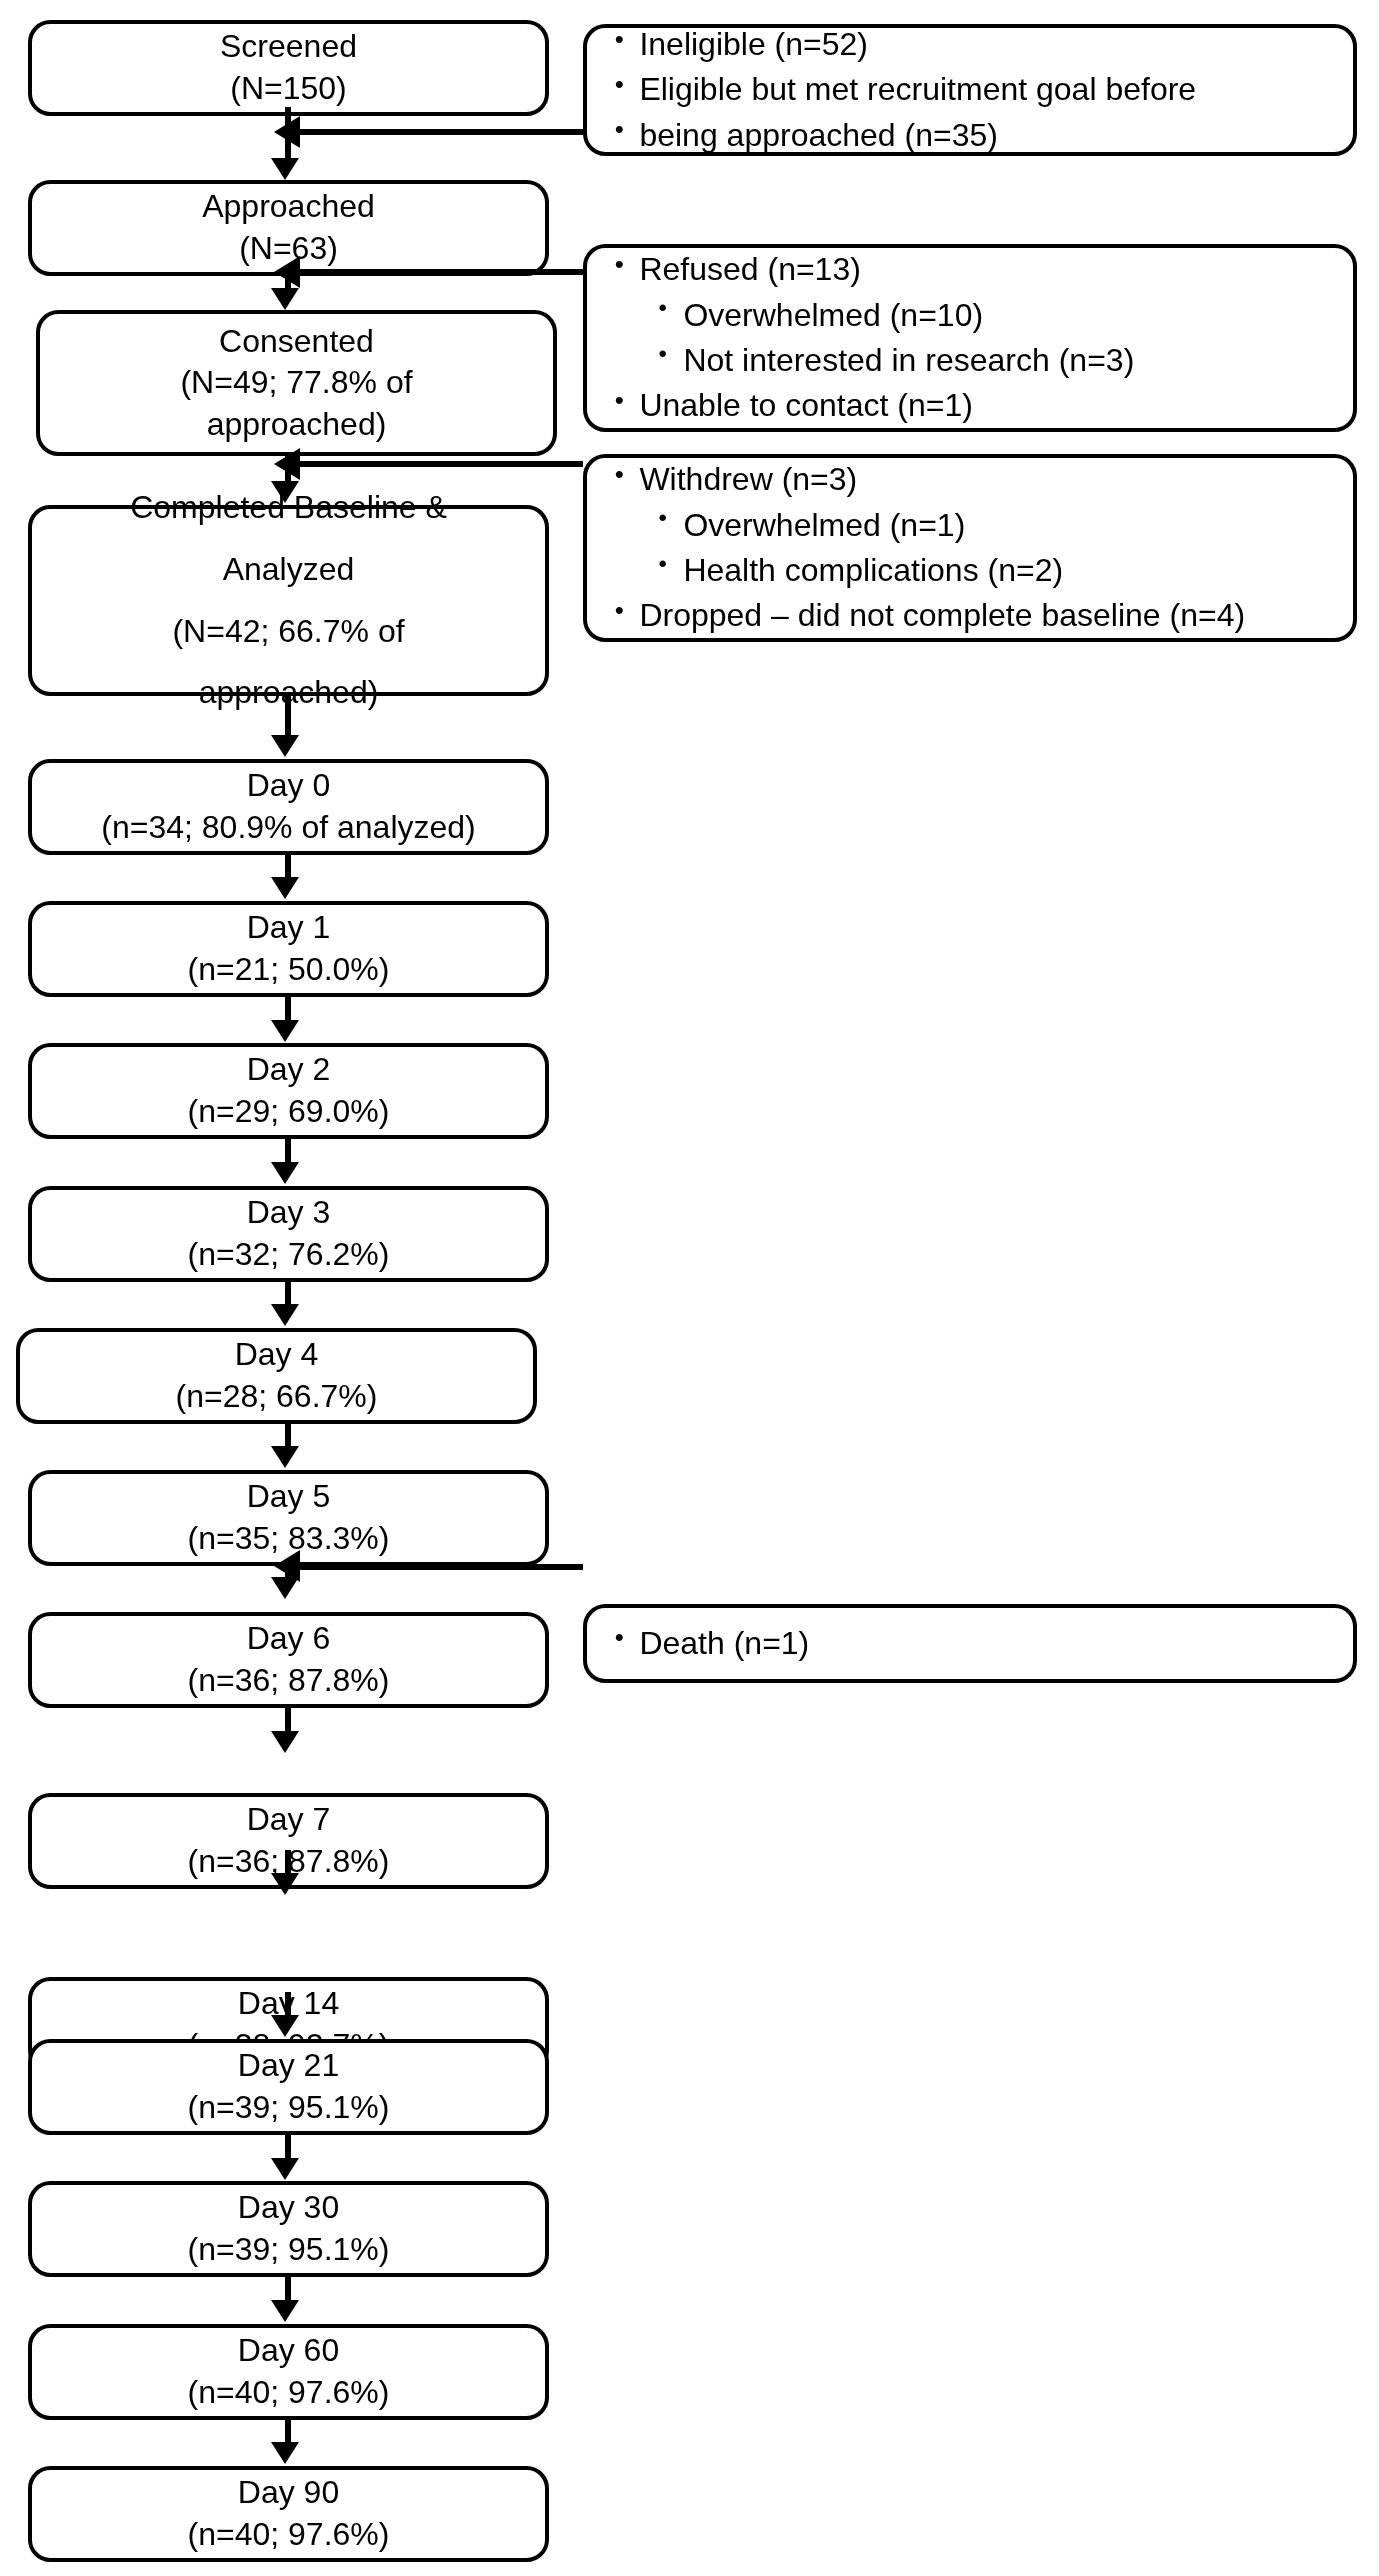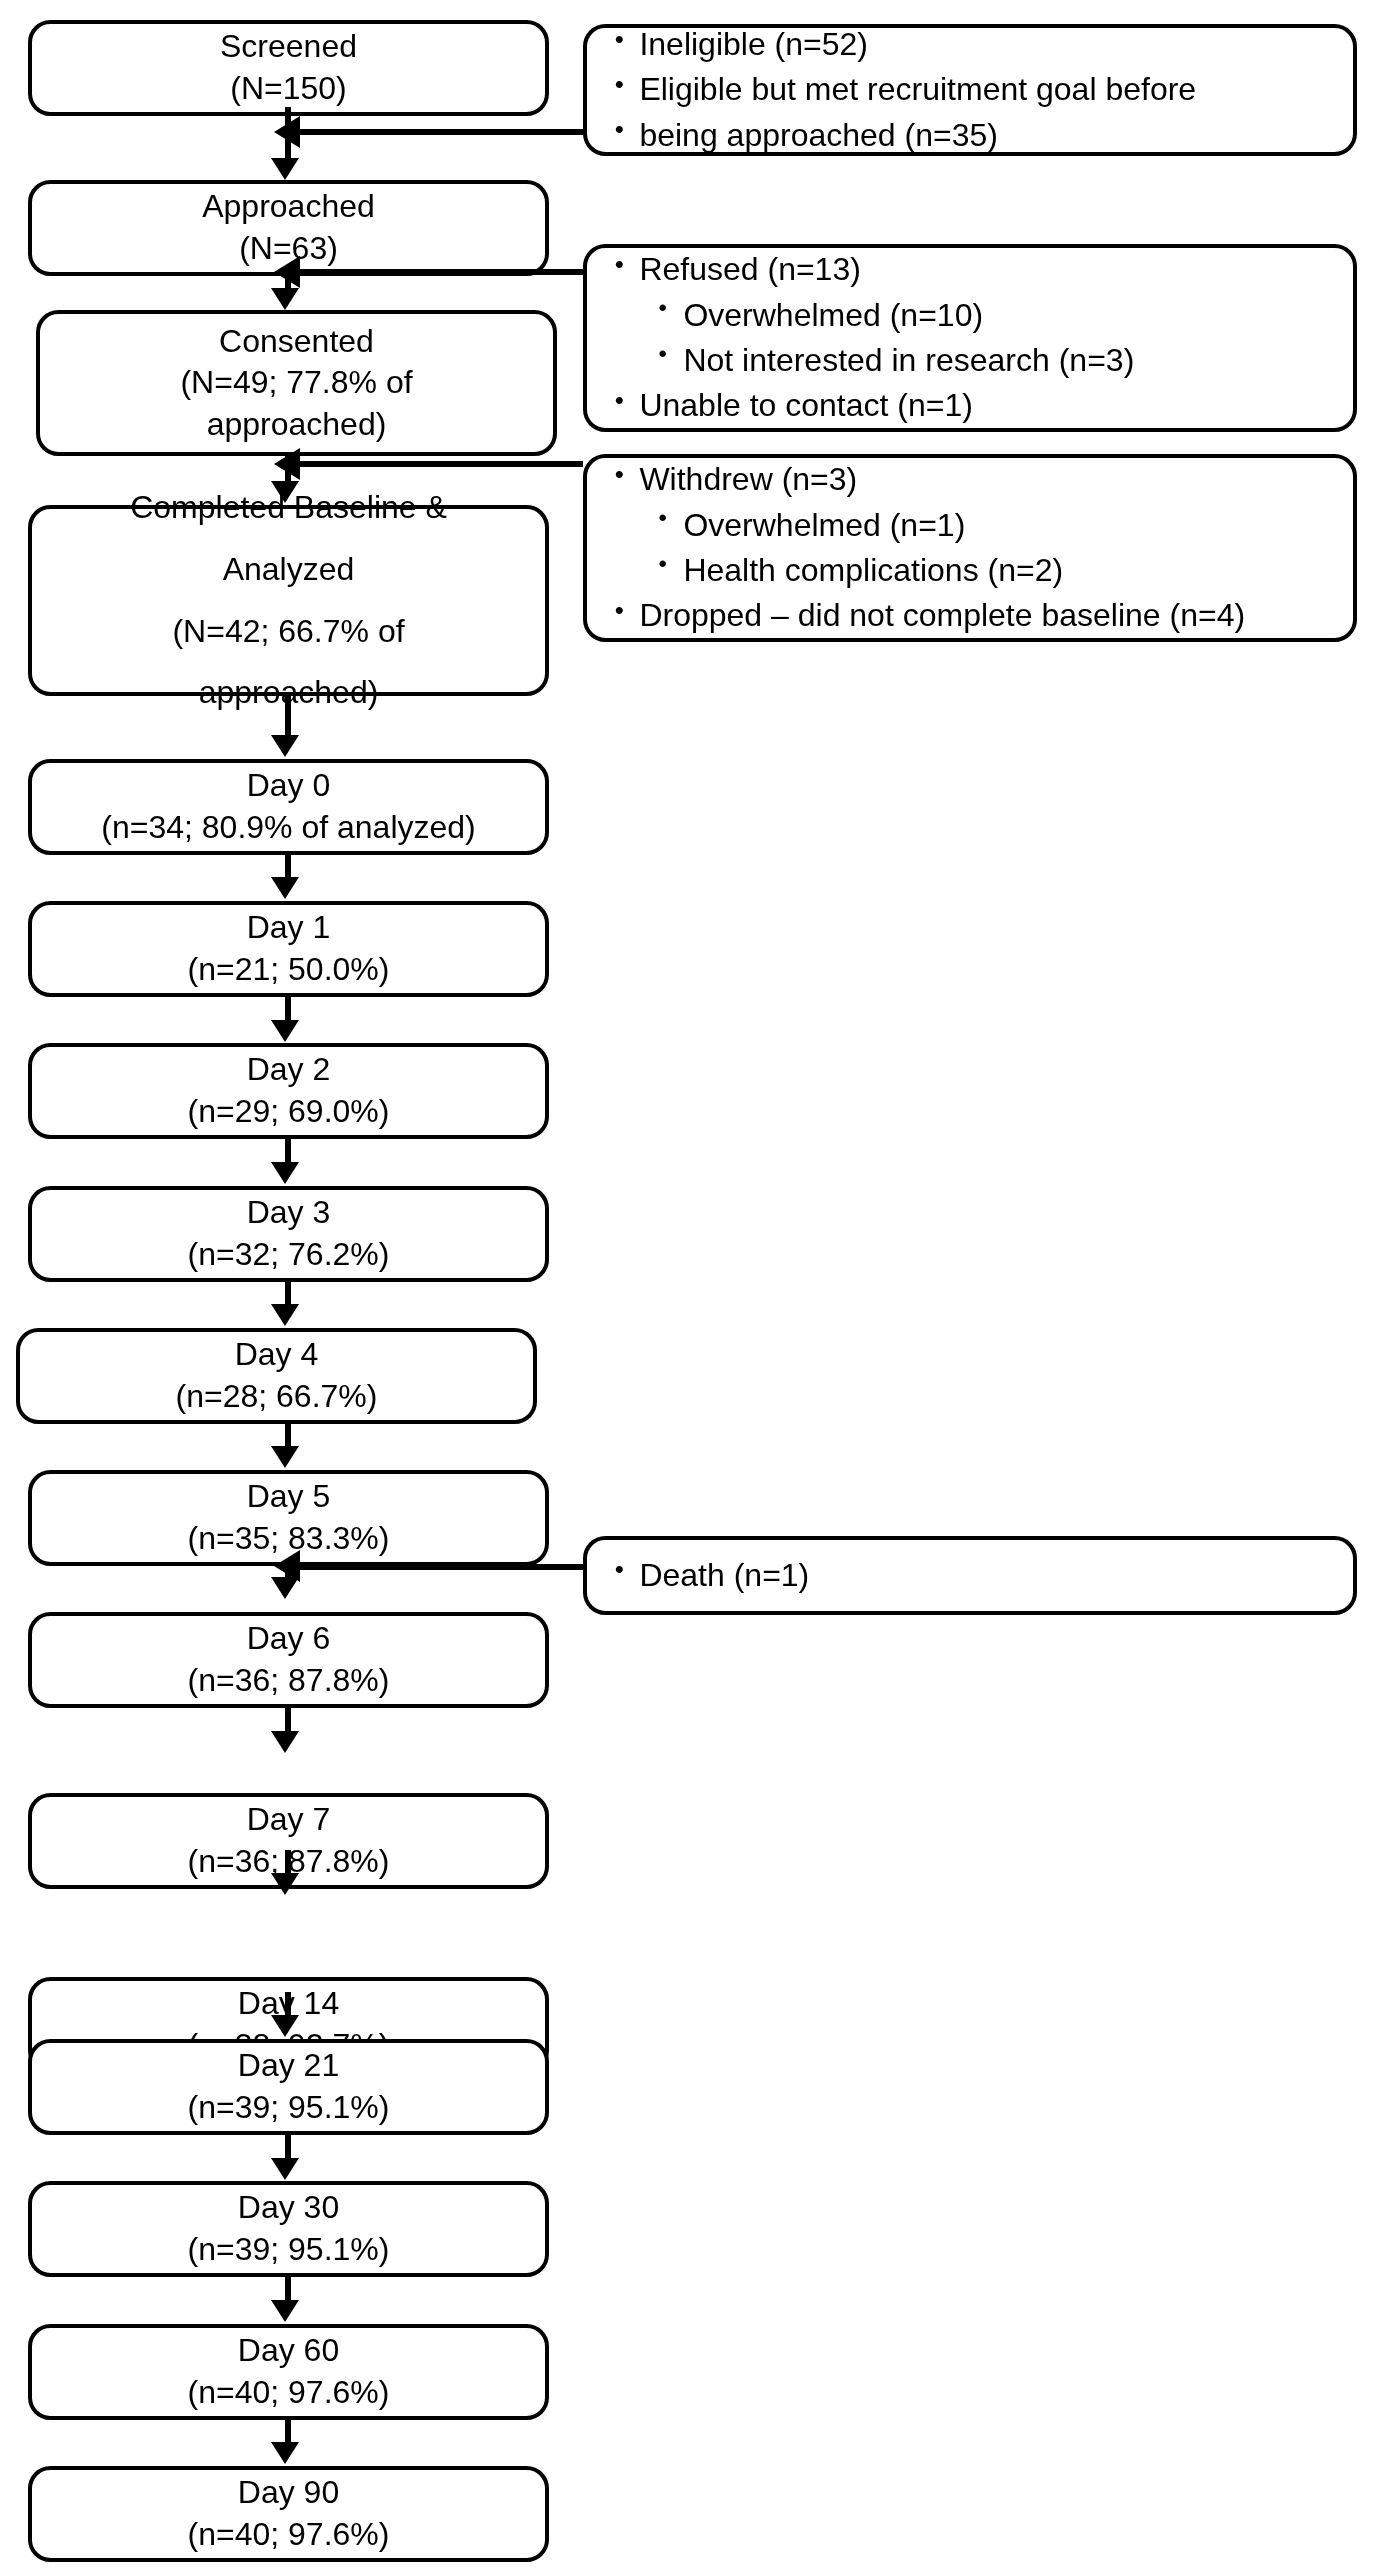--- a/index.html
+++ b/index.html
@@ -204,21 +204,21 @@
     <span class="bullet">Unable to contact (n=1)</span>
   </div>
 
   <div class="side" style="left:583px; top:454px; width:774px; height:188px;">
     <span class="bullet">Withdrew (n=3)</span>
     <span class="bullet sub">Overwhelmed (n=1)</span>
     <span class="bullet sub">Health complications (n=2)</span>
     <span class="bullet">Dropped – did not complete baseline (n=4)</span>
   </div>
 
-  <div class="side" style="left:583px; top:1536px; width:774px; height:79px;">
+  <div class="side" style="left:583px; top:1604px; width:774px; height:79px;">
     <span class="bullet">Death (n=1)</span>
   </div>
 
   <div class="vline" style="left:285px; top:107px; height:53px;"></div>
   <div class="arrowhead" style="left:271px; top:158px;"></div>
   <div class="hline" style="left:298px; top:129px; width:285px;"></div>
   <div class="arrowhead left" style="left:274px; top:116px;"></div>
 
   <div class="vline" style="left:285px; top:275px; height:16.5px;"></div>
   <div class="arrowhead" style="left:271px; top:288px;"></div>

